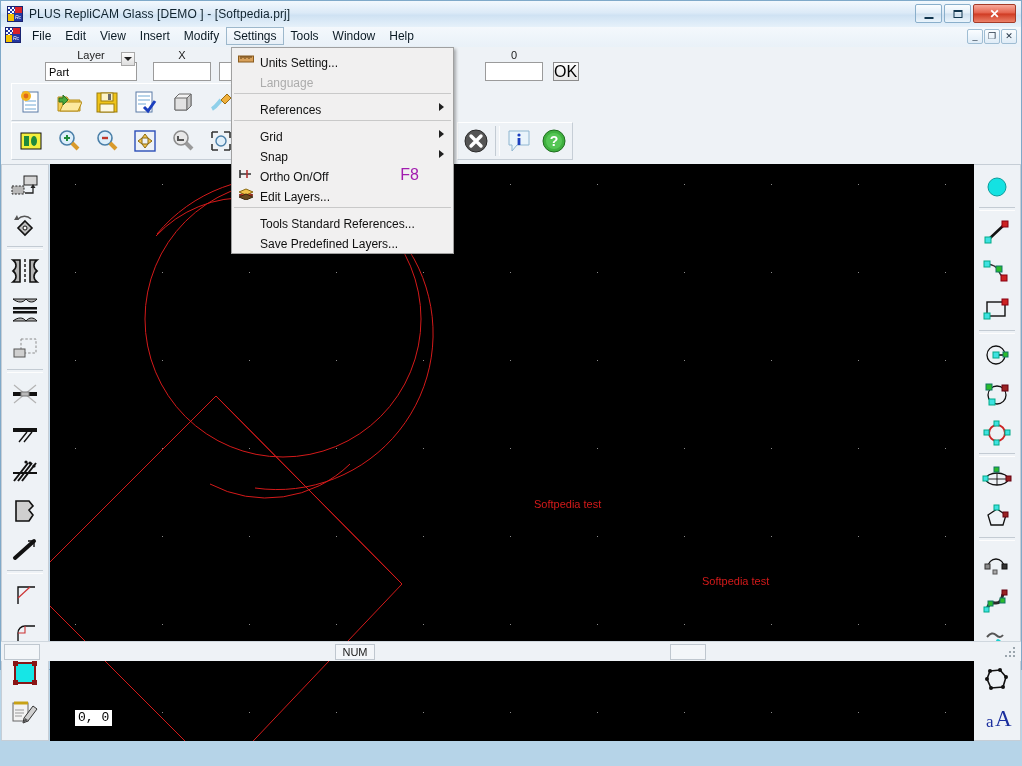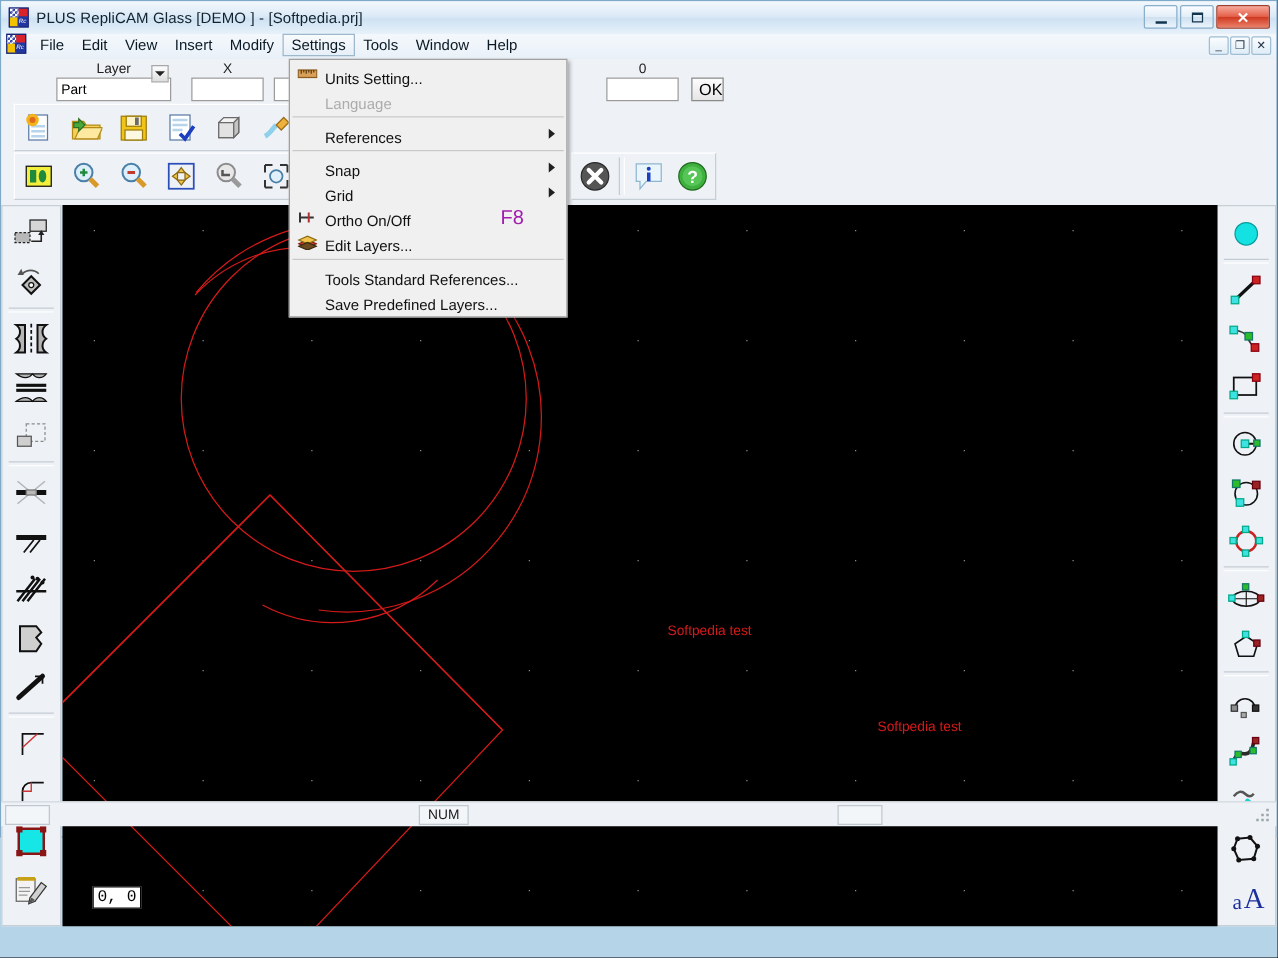--- a/index.html
+++ b/index.html
@@ -91,21 +91,21 @@
   .combo .inp { width:92px; padding-right:19px; }
   .combo .arrow {
     position:absolute; right:2px; top:3px; width:14px; height:14px;
     background: linear-gradient(180deg,#fdfdfd,#dedede); border:1px solid #a8a8a8;
     display:flex; align-items:center; justify-content:center;
   }
   .combo .arrow b { border-left:4px solid transparent; border-right:4px solid transparent;
      border-top:4px solid #222; display:block; }
   .okbtn {
     position:absolute; border:1px solid #8b8b8b; background:linear-gradient(180deg,#fdfdfd,#e6e6e6);
-    font-size:13px; width:26px; height:19px; text-align:right; line-height:17px; cursor:pointer;
+    font-size:16px; width:26px; height:19px; text-align:left; line-height:17px; cursor:pointer;
   }
 
   .tbrow { position:absolute; display:flex; align-items:center;
      background:#eef2f6; border:1px solid #c6ced6; border-top-color:#fff; border-left-color:#fff; height:38px;}
   .tbbtn { width:38px;height:36px; display:flex;align-items:center;justify-content:center; cursor:pointer;}
   .tbsep { width:5px; height:30px; border-left:1px solid #c3cbd3; border-right:1px solid #fdfdfd; margin:0 2px;}
 
   
   .dropdown {
     position:absolute; left:230px; top:46px; width:223px;
@@ -377,26 +377,26 @@
     <div class="dd-sep"></div>
 
     <div class="dd-item">
       <span>References</span>
       <span class="sub"></span>
     </div>
 
     <div class="dd-sep"></div>
 
     <div class="dd-item">
+      <span>Grid</span>
+      <span class="sub"></span>
+    </div>
+
+    <div class="dd-item">
       <span>Snap</span>
-      <span class="sub"></span>
-    </div>
-
-    <div class="dd-item">
-      <span>Grid</span>
       <span class="sub"></span>
     </div>
 
     <div class="dd-item">
       <span class="ddicon">
         <svg width="16" height="13" viewBox="0 0 16 13">
           <path d="M2 3v8M2 7h11" stroke="#333" stroke-width="1.6"></path>
           <path d="M9 3v8" stroke="#b03030" stroke-width="1.6"></path>
         </svg>
       </span>

